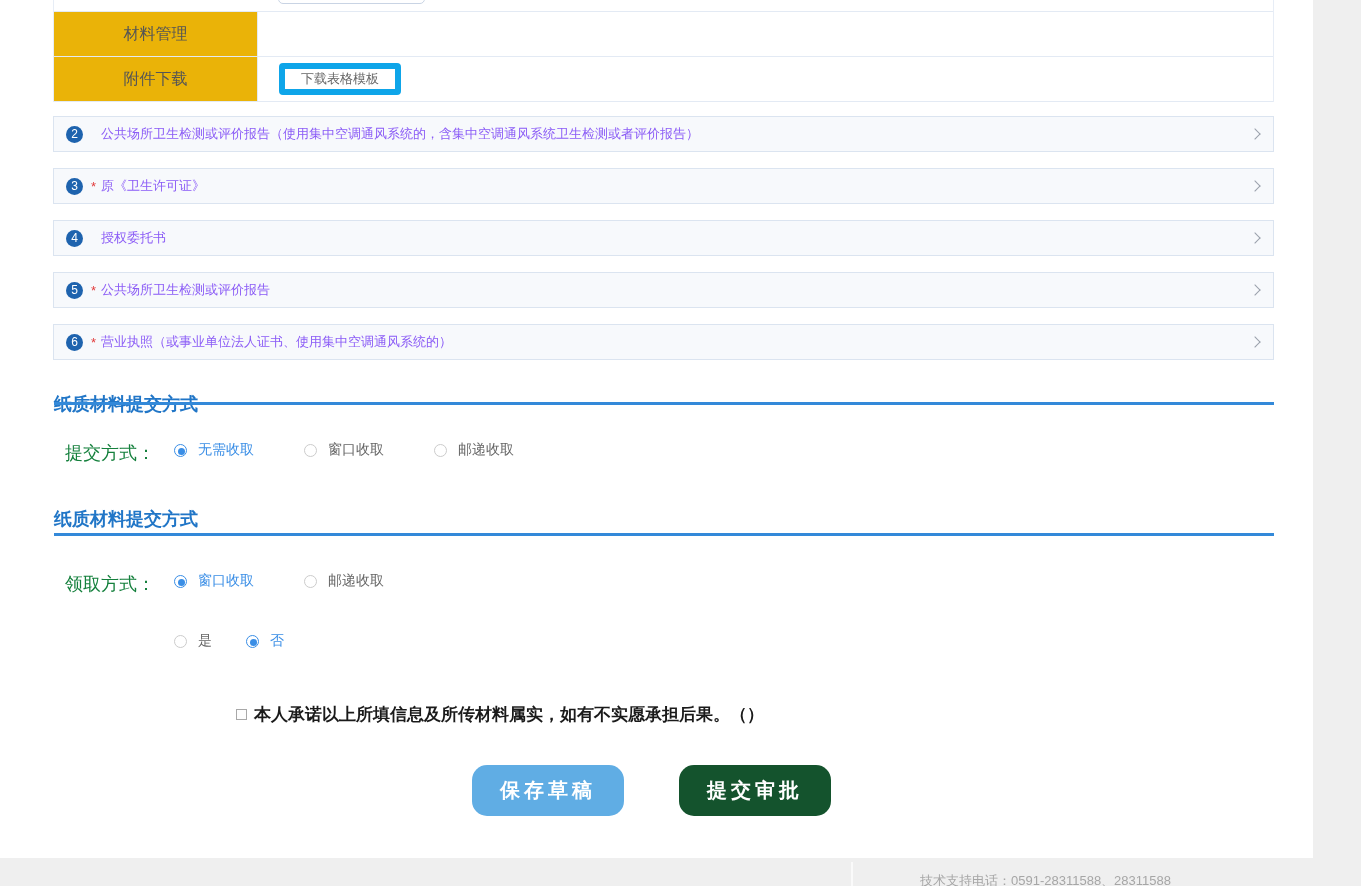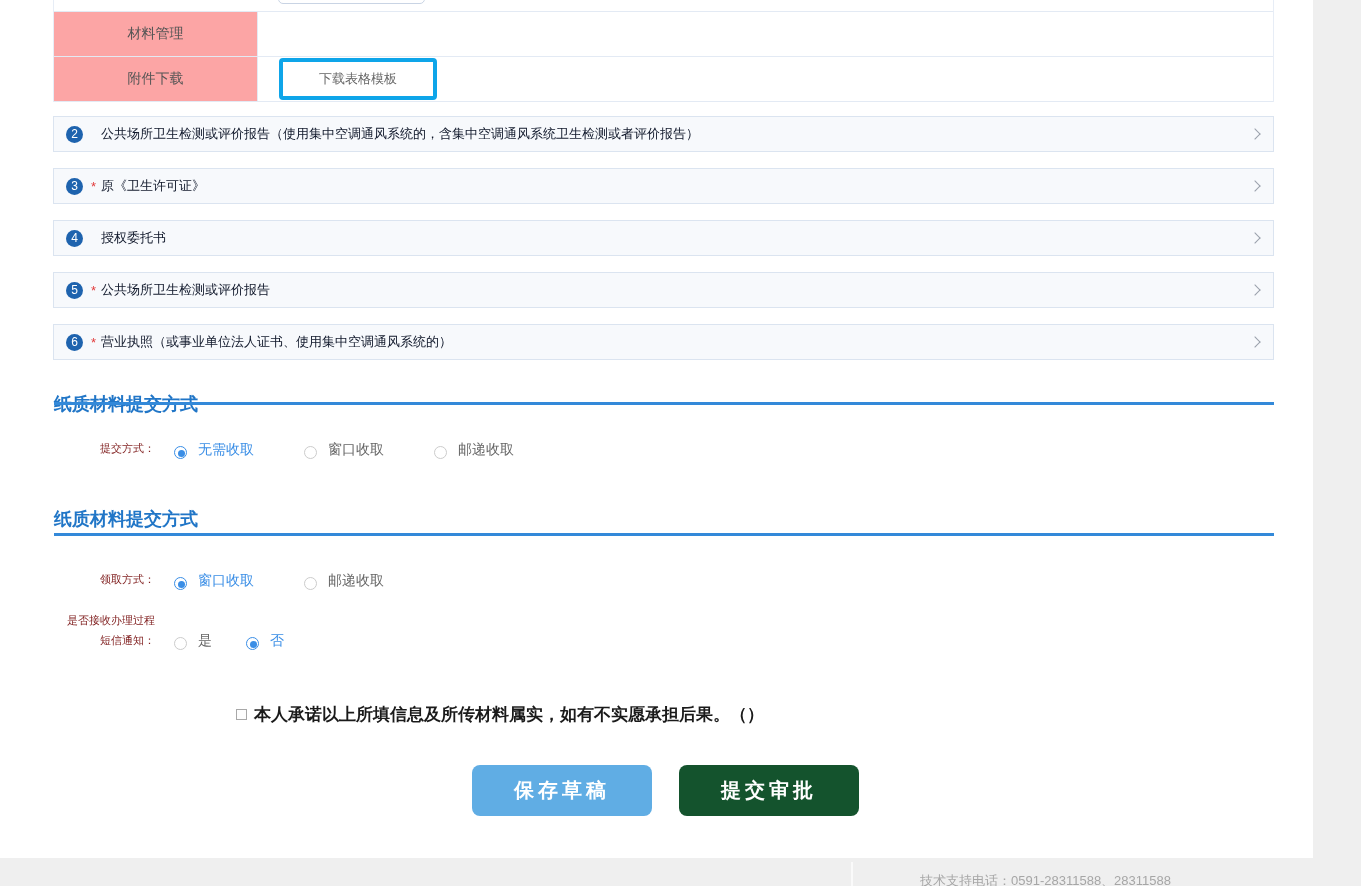--- a/index.html
+++ b/index.html
@@ -14,63 +14,63 @@
   .right-gutter { position:absolute; right:0; top:0; width:48px; height:858px; background:#efefef; }
 
   
   .cutoff-box { position:absolute; left:278px; top:-26px; width:147px; height:30px;
     background:#fff; border:1px solid #c9d4e4; border-radius:5px; }
   .form-table { position:absolute; left:53px; top:0; width:1221px;
     border-left:1px solid #e7edf6; border-right:1px solid #e7edf6; }
   .ft-toprow { height:12px; border-bottom:1px solid #e3eaf4; }
   .ft-row { height:45px; display:flex; align-items:center; border-bottom:1px solid #e3eaf4; }
   .ft-label { width:204px; height:100%; display:flex; align-items:center; justify-content:center;
-    font-size:14px; color:#555; border-right:1px solid #e3eaf4; background:#fca5a5; }
+    font-size:16px; color:#555; border-right:1px solid #e3eaf4; background:#eab308; }
   .ft-value { flex:1; height:100%; display:flex; align-items:center; padding-left:21px; }
-  .dl-btn { height:42px; padding:0 36px; background:#fff; border:4px solid #0ea5e9; border-radius:4px;
+  .dl-btn { height:32px; padding:0 16px; background:#fff; border:6px solid #0ea5e9; border-radius:4px;
     font-size:13px; color:#666; display:inline-flex; align-items:center; cursor:pointer;
     font-family:inherit; }
 
   
   .acc-row { position:absolute; left:53px; width:1221px; height:36px;
     background:#f7f9fc; border:1px solid #dbe4f0; display:flex; align-items:center;
     padding:0 14px 0 12px; cursor:pointer; }
   .acc-badge { width:17px; height:17px; border-radius:50%; background:#1e63ae; color:#fff;
     font-size:12px; display:flex; align-items:center; justify-content:center; flex:0 0 17px; }
   .acc-star { color:#e23b3b; font-size:13px; margin-left:8px; width:8px; }
-  .acc-title { font-size:13px; color:#0f172a; margin-left:2px; white-space:nowrap; }
+  .acc-title { font-size:13px; color:#8b5cf6; margin-left:2px; white-space:nowrap; }
   .chev { margin-left:auto; width:8px; height:8px; border-top:1px solid #99a0ab;
     border-right:1px solid #99a0ab; transform:rotate(45deg); }
 
   
   .sec-title { position:absolute; left:54px; font-size:18px; font-weight:bold; color:#2176c7; }
   .sec-bar { position:absolute; left:54px; width:1220px; height:3px; background:#3389d9; }
 
   
   .field-label { position:absolute; width:95px; left:60px; text-align:right;
-    font-size:11px; color:#7f1d1d; }
+    font-size:18px; color:#15803d; }
   .radio-group { position:absolute; display:flex; align-items:center; }
-  .radio-item { display:flex; align-items:flex-end; cursor:pointer; }
+  .radio-item { display:flex; align-items:center; cursor:pointer; }
   .radio-circle { width:13px; height:13px; border-radius:50%; border:1px solid #ccc;
     background:#fff; position:relative; flex:0 0 13px; }
   .radio-item.sel .radio-circle { border-color:#3a8ee6; }
   .radio-item.sel .radio-circle::after { content:""; position:absolute; left:3px; top:3px;
     width:7px; height:7px; border-radius:50%; background:#3a8ee6; }
   .radio-text { font-size:14px; color:#666; margin-left:11px; }
   .radio-item.sel .radio-text { color:#3a8ee6; }
 
   
   .promise { position:absolute; left:192px; top:703px; display:flex; align-items:center;
     font-size:17px; font-weight:bold; color:#1a1a1a; white-space:nowrap;padding-left:44px; }
   .promise-check { width:11px; height:11px; border:1px solid #a8a8a8; background:#fdfdfd;
     margin-right:7px; flex:0 0 11px; cursor:pointer; }
   .promise .red { color:#e60000; }
 
   
-  .btn { position:absolute; top:765px; width:180px; height:51px; border:none; border-radius:8px;
+  .btn { position:absolute; top:765px; width:152px; height:51px; border:none; border-radius:15px;
     color:#fff; font-size:20px; font-weight:bold; letter-spacing:4px; cursor:pointer;
     font-family:inherit; }
   .btn-save { left:472px; background:#60ade4; }
   .btn-submit { left:679px; background:#14532d; }
 
   
   .footer { position:absolute; left:0; top:858px; width:1361px; height:28px; background:#efefef; }
   .footer-divider { position:absolute; left:851px; top:4px; width:2px; height:24px; background:#fafafa; }
   .footer-text { position:absolute; left:920px; top:14px; font-size:13px; color:#a6a6a6;
     line-height:18px; white-space:nowrap; }
@@ -156,21 +156,20 @@
     <label class="radio-item sel" style="margin-right:50px">
       <span class="radio-circle"></span>
       <span class="radio-text">窗口收取</span>
     </label>
     <label class="radio-item">
       <span class="radio-circle"></span>
       <span class="radio-text">邮递收取</span>
     </label>
   </div>
 
-  <div class="field-label" style="top:610px; width:95px; line-height:20px;">是否接收办理过程短信通知：</div>
   <div class="radio-group" style="left:174px; top:632px">
     <label class="radio-item" style="margin-right:34px">
       <span class="radio-circle"></span>
       <span class="radio-text">是</span>
     </label>
     <label class="radio-item sel">
       <span class="radio-circle"></span>
       <span class="radio-text">否</span>
     </label>
   </div>

